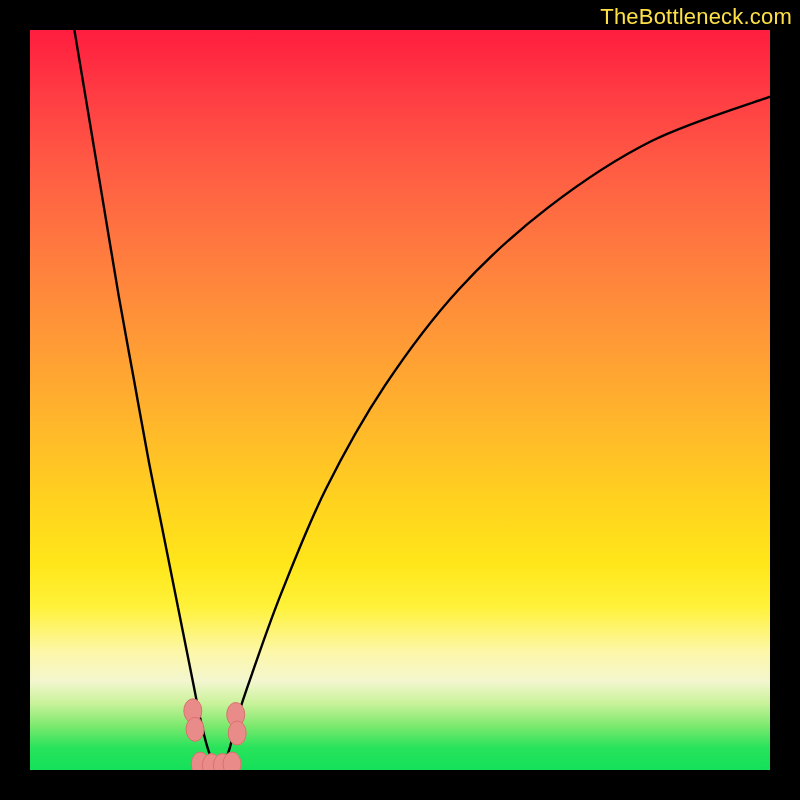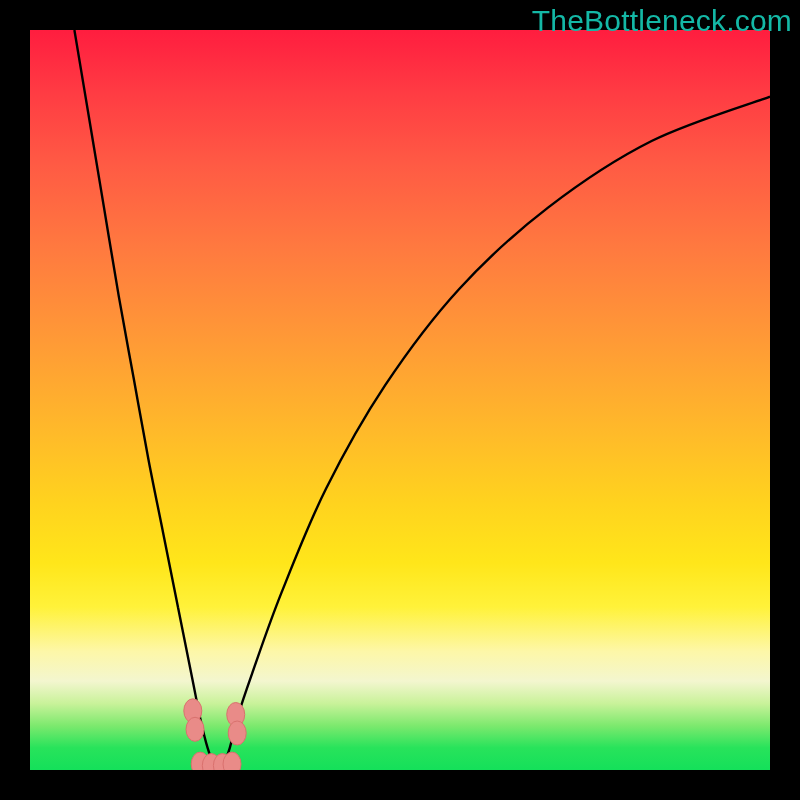--- a/index.html
+++ b/index.html
@@ -42,22 +42,22 @@
       #c9f29a 91%,
       #7de96e 94%,
       #28e35b 97%,
       #14e05a 100%
     );
   }
   .watermark {
     position: absolute;
     top: 4px;
     right: 8px;
-    color: #14b8a6;
-    font-size: 30px;
+    color: #fde047;
+    font-size: 22px;
     letter-spacing: 0.2px;
     font-weight: 400;
   }
   svg.curves {
     position: absolute;
     left: 0;
     top: 0;
   }
 </style>
 </head>

